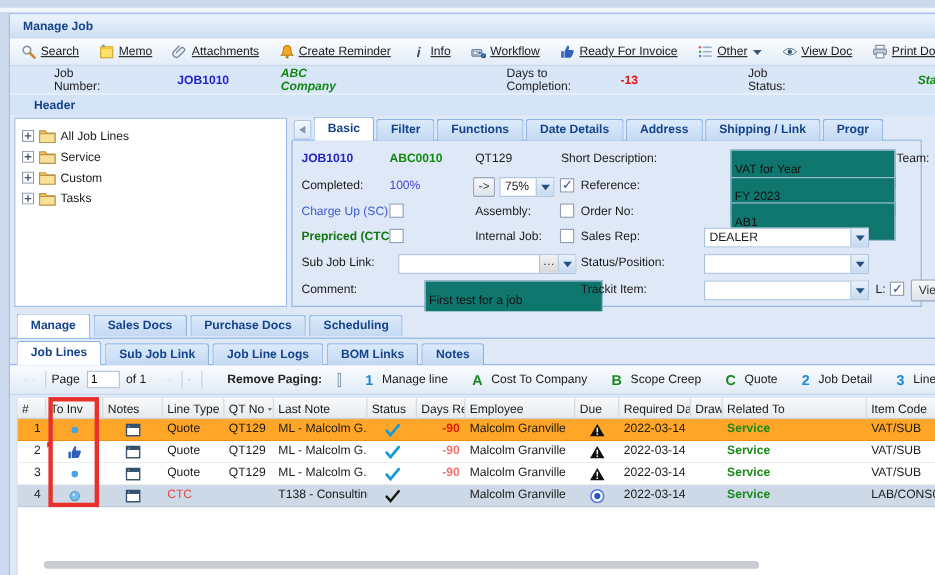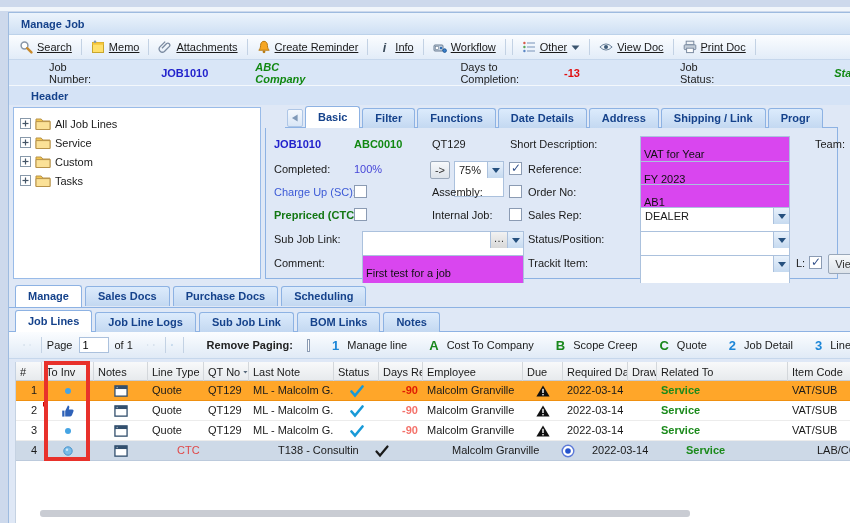--- a/index.html
+++ b/index.html
@@ -30,32 +30,32 @@
   .inforow b.red { color:#e01010; }
 
   .sectionbar { position:absolute; left:0; top:72px; width:100%; height:20px; background:#d5e3f6;
                 border-top:1px solid #f4f8fc; color:#15428b; font-weight:bold; line-height:20px; padding-left:22px; }
 
   
   .tree { position:absolute; left:4px; top:94px; width:248px; height:172px; background:#fff; border:1px solid #99bbe8; padding:6px 4px; }
   .titem { display:flex; align-items:center; gap:4px; height:19px; padding-left:2px; cursor:default; }
   .titem .fold { width:16px; height:13px; } .titem .plus { width:11px; height:11px; }
 
-  .tabspanel { position:absolute; left:256px; top:93px; right:12px; height:173px;padding-left:20px; }
+  .tabspanel { position:absolute; left:256px; top:93px; right:12px; height:173px; }
   .tabstrip { display:flex; gap:2px; align-items:flex-end; height:22px; padding-left:2px; position:relative; }
   .tabstrip::after { content:''; position:absolute; left:0; right:0; bottom:0; height:1px; background:#8db2e3; }
   .tscroll { width:16px; height:18px; margin-bottom:1px; background:linear-gradient(#f4f8fd,#d9e6f6);
              border:1px solid #aec6e6; border-radius:2px; display:flex; align-items:center; justify-content:center; }
   .tab { height:20px; padding:0 12px; background:linear-gradient(#dcebfc,#c3d8f1); border:1px solid #8db2e3; border-bottom:none;
          border-radius:3px 3px 0 0; color:#15428b; font-weight:bold; line-height:19px; white-space:nowrap; cursor:default; z-index:1; }
   .tab.active { background:#fff; height:22px; line-height:21px; z-index:2; }
   .formarea { position:absolute; left:0; top:22px; right:0; bottom:0; background:#dfe8f6; border:1px solid #8db2e3; border-top:none; }
   .fi { position:absolute; height:15px; white-space:nowrap; }
-  .tf { position:absolute; height:35px; background:#d946ef; border:1px solid #abc1dd; font:11px "Liberation Sans","DejaVu Sans",sans-serif; padding:0 3px; color:#111; }
-  .combo { position:absolute; height:36px; background:#fff; border:1px solid #abc1dd; }
+  .tf { position:absolute; height:35px; background:#0f766e; border:1px solid #abc1dd; font:11px "Liberation Sans","DejaVu Sans",sans-serif; padding:0 3px; color:#111;margin-left:24px; }
+  .combo { position:absolute; height:18px; background:#fff; border:1px solid #abc1dd; }
   .combo .val { position:absolute; left:4px; top:2px; }
   .trig { position:absolute; right:0; top:0; width:16px; height:16px; background:linear-gradient(#e8f1fb,#c6daf0); border-left:1px solid #abc1dd; }
   .trig::after { content:''; position:absolute; left:4px; top:6px; border:4px solid transparent; border-top:5px solid #25507e; }
   .dots { position:absolute; right:16px; top:0; width:17px; height:16px; background:linear-gradient(#f2f2f2,#d8d8d8); border-left:1px solid #abc1dd; text-align:center; line-height:13px; color:#333; }
   .cb { position:absolute; width:13px; height:13px; background:#fff; border:1px solid #8b9bb3; }
   .cb.on::after { content:'\2713'; position:absolute; left:1px; top:-2px; font-size:12px; font-weight:bold; color:#33518a; }
   .smallbtn { position:absolute; height:18px; background:linear-gradient(#f7f9fb,#dde3ea); border:1px solid #9aa8ba; border-radius:2px; text-align:center; color:#333; }
   .blue-val { color:#4646d8; } .blue-lbl { color:#3b59d6; } .green-lbl { color:#127712; font-weight:bold; }
   .code-blue { color:#2222cc; font-weight:bold; } .code-green { color:#118811; font-weight:bold; }
 
@@ -75,21 +75,21 @@
   .ghead { display:flex; height:19px; background:linear-gradient(#f8f9fa,#e7eaed); border-bottom:1px solid #c8ccd1; }
   .gh { height:19px; line-height:18px; padding-left:4px; border-right:1px solid #d3d7db; color:#1a1a1a; overflow:hidden; white-space:nowrap; flex:none; display:flex; align-items:center; gap:3px; }
   .grow { display:flex; height:20px; background:#fff; border-bottom:1px solid #ececec; }
   .grow.sel { background:#ffa629; border-bottom-color:#f09010; }
   .grow.shade { background:#cdd9e7; border-bottom-color:#bccadc; }
   .gc { height:20px; line-height:19px; padding-left:4px; overflow:hidden; white-space:nowrap; flex:none; position:relative; }
   .gc.ctr { display:flex; align-items:center; justify-content:center; padding-left:0; }
   .gc.num { text-align:right; padding-right:5px; padding-left:0; }
   .gc.overdue { color:#f4726a; font-weight:bold; }
   .sel .gc.overdue { color:#e01c00; }
-  .gc.red { color:#e04848;margin-left:25px; } .gc.green { color:#1b8a1b; font-weight:bold; }
+  .gc.red { color:#e04848; } .gc.green { color:#1b8a1b; font-weight:bold; }
   .gc.flag::before { content:''; position:absolute; left:1px; top:1px; border-top:5px solid #c00; border-right:5px solid transparent; }
   .sort { width:9px; height:8px; }
   .hscroll { position:absolute; left:24px; bottom:6px; width:650px; height:7px; background:#c9ccd3; border-radius:3px; }
 
   
   .annot { position:absolute; left:44px; top:361px; width:46px; height:100px; border:4px solid #e8312b; z-index:50; pointer-events:none; }
 </style>
 </head>
 <body>
 
@@ -152,20 +152,29 @@
           <svg viewBox="0 0 14 14">
             <rect x="1" y="5" width="9" height="6" rx="1" fill="#c7d4e2" stroke="#6a7d92"></rect>
             <rect x="2.6" y="6.6" width="3" height="2.8" fill="#fff" stroke="#6a7d92" stroke-width="0.6"></rect>
             <circle cx="8" cy="8" r="1.2" fill="#2d6db5"></circle>
             <circle cx="11.6" cy="10.6" r="1.8" fill="#3b82d0" stroke="#1d5693"></circle>
           </svg>
         </span>
         <span>Workflow</span>
       </span>
       <span class="tsep"></span>
+      <span class="tbtn">
+        <span class="ic">
+          <svg viewBox="0 0 14 14">
+            <path d="M1.2 6.6 h2.3 v6 H1.2 Z" fill="#2f62b8"></path>
+            <path d="M4.2 12.4 V6.9 L6.9 1.4 c1.2.2 1.7 1.1 1.4 2.2 l-.5 1.9 h3.5 c.9 0 1.5.9 1.2 1.7 l-1.5 3.8 c-.3.8-.9 1.4-1.8 1.4 H4.2 Z" fill="#2f62b8"></path>
+          </svg>
+        </span>
+        <span>Ready For Invoice</span>
+      </span>
       <span class="tsep"></span>
       <span class="tbtn">
         <span class="ic">
           <svg viewBox="0 0 14 14">
             <circle cx="2.4" cy="3" r="1.2" fill="#d85a4a"></circle>
             <rect x="5" y="2.3" width="8" height="1.4" fill="#9ab0cc"></rect>
             <circle cx="2.4" cy="7" r="1.2" fill="#58a558"></circle>
             <rect x="5" y="6.3" width="8" height="1.4" fill="#9ab0cc"></rect>
             <circle cx="2.4" cy="11" r="1.2" fill="#5b87c5"></circle>
             <rect x="5" y="10.3" width="8" height="1.4" fill="#9ab0cc"></rect>
@@ -360,22 +369,22 @@
 
   <div class="btm">
     <div class="trow trow1">
         <span class="tab active"><span>Manage</span></span>
         <span class="tab"><span>Sales Docs</span></span>
         <span class="tab"><span>Purchase Docs</span></span>
         <span class="tab"><span>Scheduling</span></span>
       </div>
     <div class="trow trow2">
         <span class="tab active"><span>Job Lines</span></span>
+        <span class="tab"><span>Sub Job Link</span></span>
         <span class="tab"><span>Job Line Logs</span></span>
-        <span class="tab"><span>Sub Job Link</span></span>
         <span class="tab"><span>BOM Links</span></span>
         <span class="tab"><span>Notes</span></span>
       </div>
 
     <div class="gtoolbar">
       <span class="ic navbtn">
           <svg viewBox="0 0 16 16">
             <rect x="3" y="4" width="1.8" height="8" fill="#7f99b8"></rect>
             <path d="M12.5 4 v8 L6 8 Z" fill="#7f99b8"></path>
           </svg>

